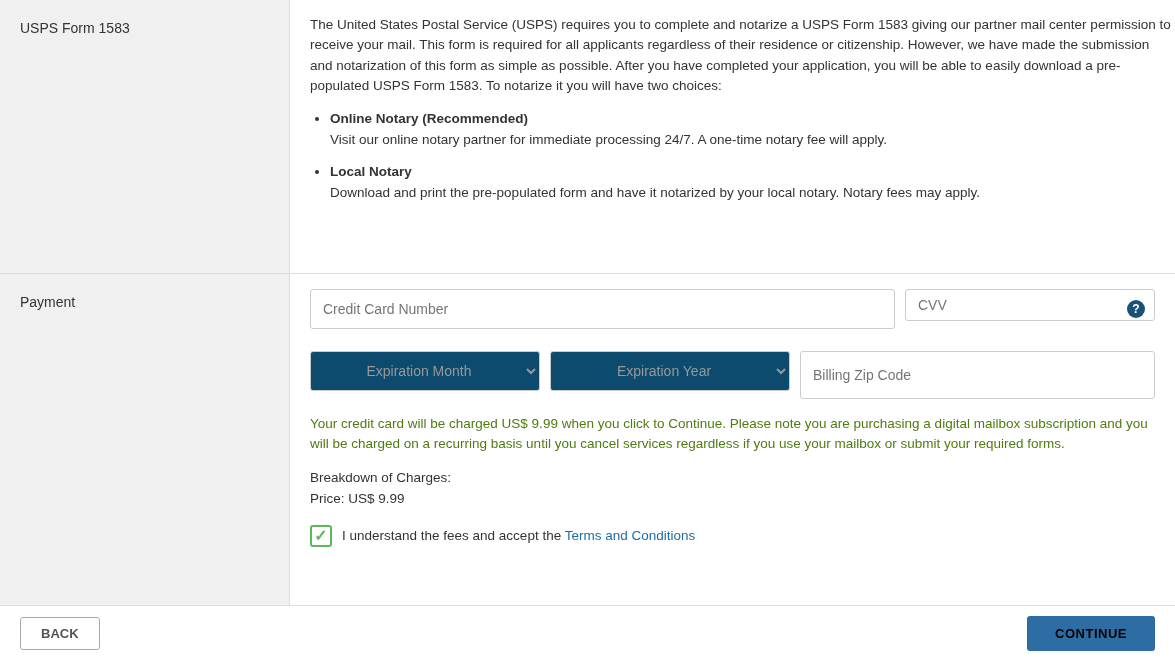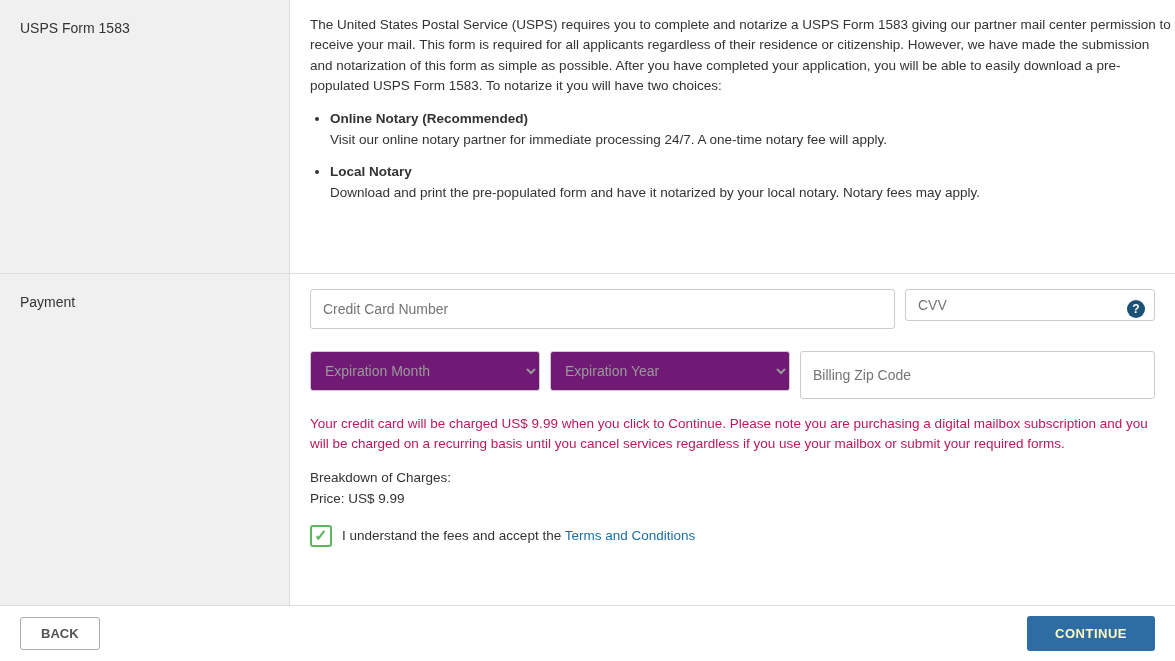--- a/index.html
+++ b/index.html
@@ -134,43 +134,44 @@
       gap: 10px;
       margin-bottom: 15px;
     }
     .select-field {
       height: 40px;
       padding: 8px 10px;
       border: 1px solid #ccc;
       border-radius: 3px;
       font-size: 14px;
       color: #999;
-      background: #701a75;
+      background: #0c4a6e;
       appearance: auto;
+      text-align: center;
     }
     .exp-month-select {
       width: 230px;
     }
     .exp-year-select {
       width: 240px;
     }
     .zip-input {
       flex: 1;
       height: 48px;
       padding: 8px 12px;
       border: 1px solid #ccc;
       border-radius: 3px;
       font-size: 14px;
       color: #999;
       background: #fff;
     }
     .charge-notice {
       font-size: 13.5px;
       line-height: 1.5;
-      color: #be185d;
+      color: #4d7c0f;
       margin-bottom: 12px;
     }
     .breakdown {
       font-size: 13.5px;
       line-height: 1.6;
       margin-bottom: 15px;
     }
     .terms-row {
       display: flex;
       align-items: center;
@@ -222,21 +223,21 @@
       text-transform: uppercase;
       text-align: center;
     }
     .continue-button {
       padding: 10px 28px;
       background: #2e6da4;
       border: none;
       border-radius: 3px;
       font-size: 13px;
       font-weight: bold;
-      color: #fef9c3;
+      color: #000000;
       cursor: pointer;
       text-transform: uppercase;
       letter-spacing: 0.5px;
     }
   </style>
 </head>
 <body>
 
 <div class="page-container">
 

